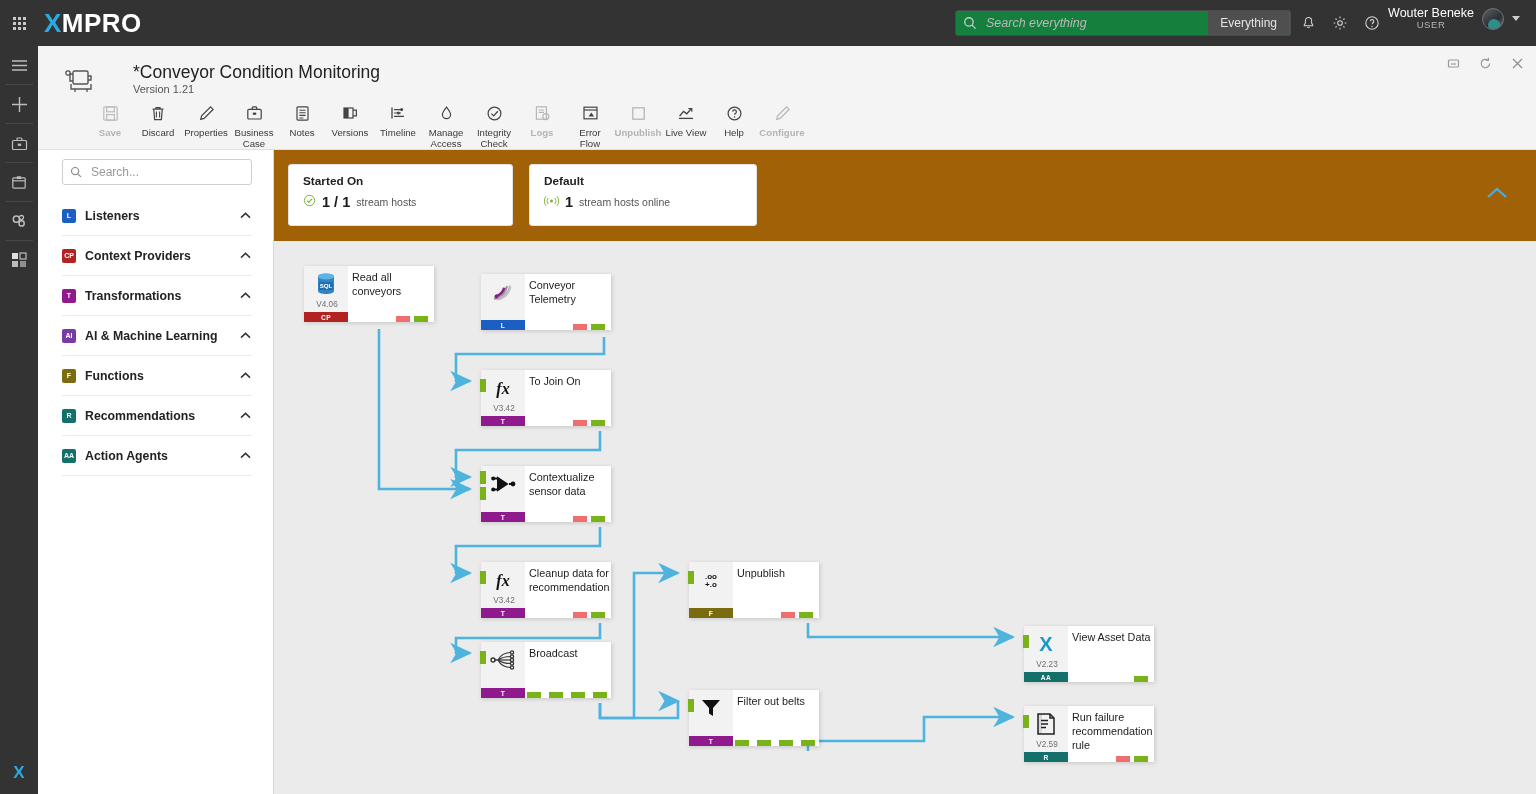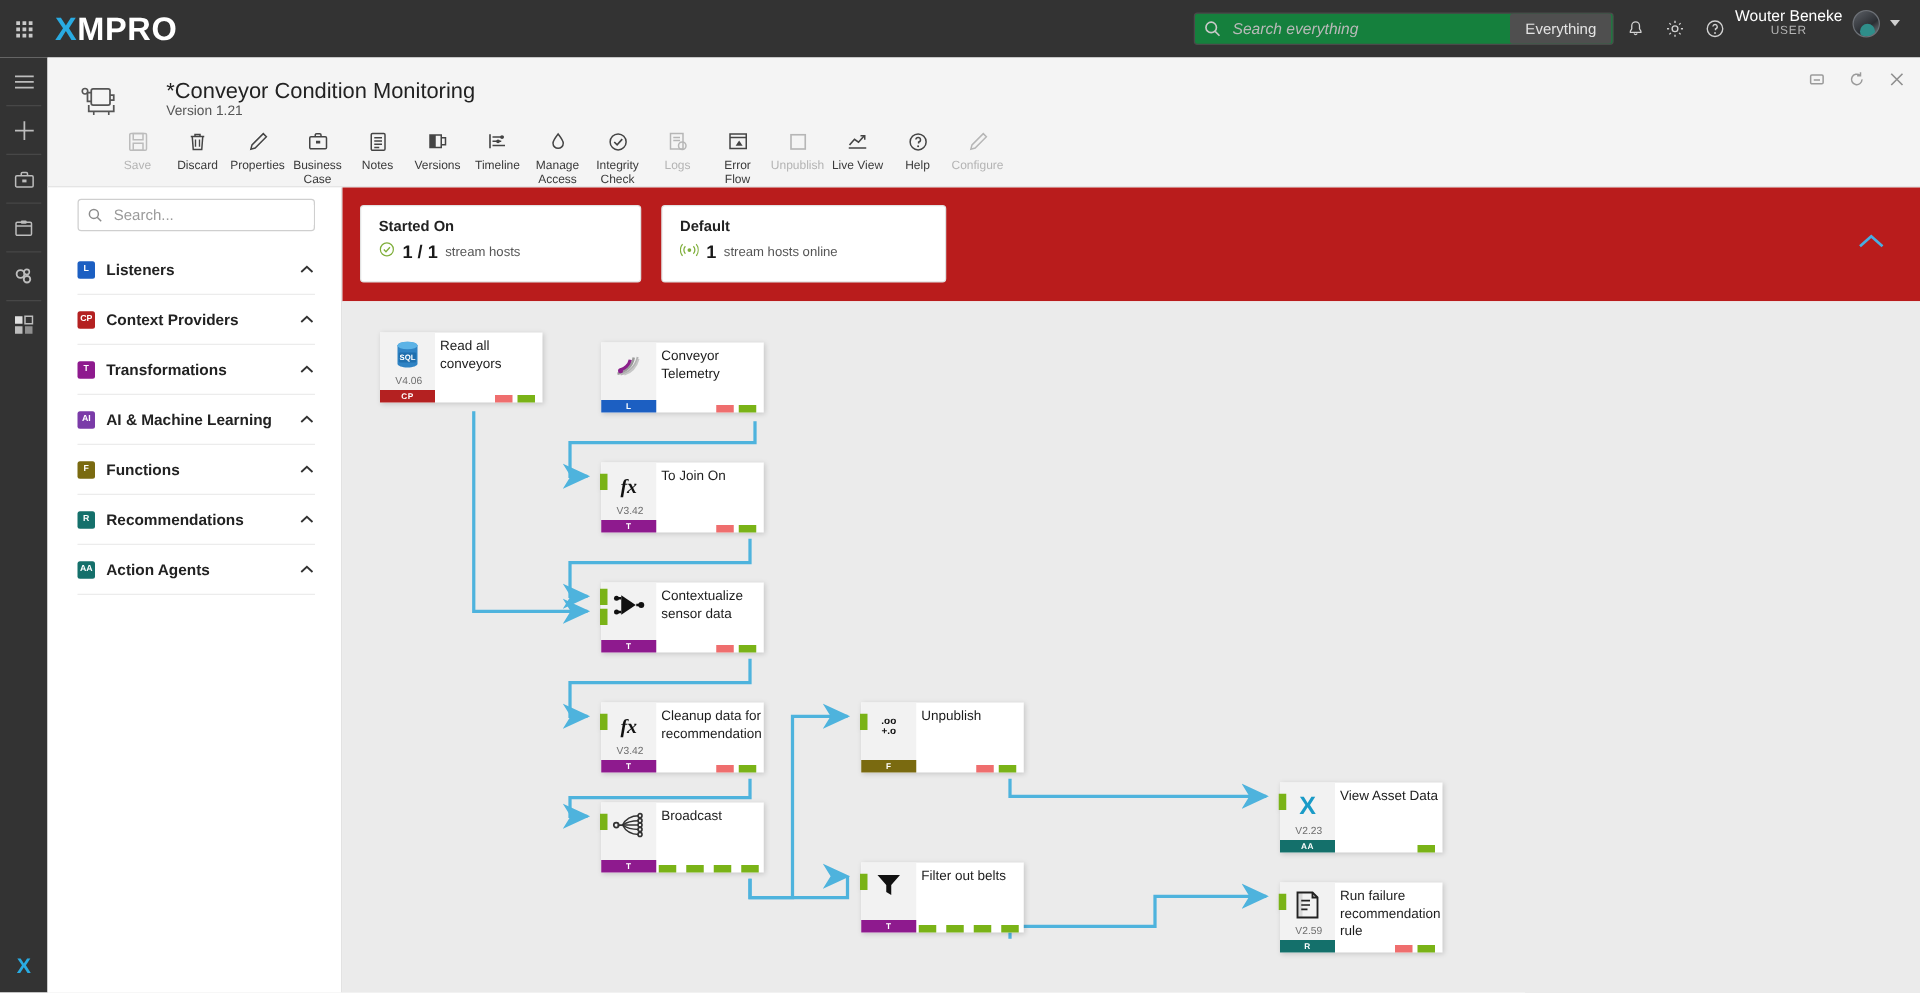--- a/index.html
+++ b/index.html
@@ -75,21 +75,21 @@
   .win-ctrls { position:absolute; right:10px; top:8px; display:flex; gap:14px; }
   .win-btn { width:18px; height:18px; display:flex; align-items:center; justify-content:center; cursor:pointer; }
 
   .toolbar { position:absolute; left:48px; top:56px; display:flex; align-items:flex-start; }
   .tool {
     width:48px; display:flex; flex-direction:column; align-items:center;
     cursor:pointer; padding:0 3px;
   }
   .tool .ti { height:22px; display:flex; align-items:center; justify-content:center; }
   .tool .tl { margin-top:3px; font-size:9.6px; color:#3a3a3a; text-align:center; line-height:1.18; }
-  .tool.disabled { cursor:default; }
+  .tool.disabled { cursor:default;font-weight:bold; }
   .tool.disabled .tl { color:#b4b4b4; }
   .tool.disabled svg { opacity:.35; }
 
   
   .palette {
     position:absolute; left:38px; top:150px; width:236px; height:644px;
     background:#ffffff; border-right:1px solid #d9d9d9;
   }
   .pal-search {
     position:absolute; left:24px; top:9px; width:190px; height:26px;
@@ -110,21 +110,21 @@
   .cat-badge {
     width:14px; height:14px; border-radius:2px; display:flex; align-items:center;
     justify-content:center; color:#fff; font-size:7px; font-weight:bold; flex:none;
   }
   .cat-label { margin-left:9px; font-size:12.3px; color:#222; font-weight:bold; flex:1; }
   .cat-arrow { width:14px; display:flex; align-items:center; justify-content:center; }
 
   
   .status-band {
     position:absolute; left:274px; top:150px; width:1262px; height:91px;
-    background:#b91c1c;
+    background:#a16207;
   }
   .scard {
     position:absolute; top:14px; height:62px; background:#ffffff;
     border:1px solid #e2e2e2; border-radius:3px;
   }
   .scard .st { position:absolute; left:14px; top:9px; font-size:11.8px; font-weight:bold; color:#222; }
   .scard .sv { position:absolute; left:14px; top:28px; display:flex; align-items:center; gap:6px; }
   .sv .num { font-size:14.5px; font-weight:bold; color:#1a1a1a; }
   .sv .unit { font-size:10.5px; color:#555; }
   .collapse-btn { position:absolute; right:28px; top:36px; cursor:pointer; }

